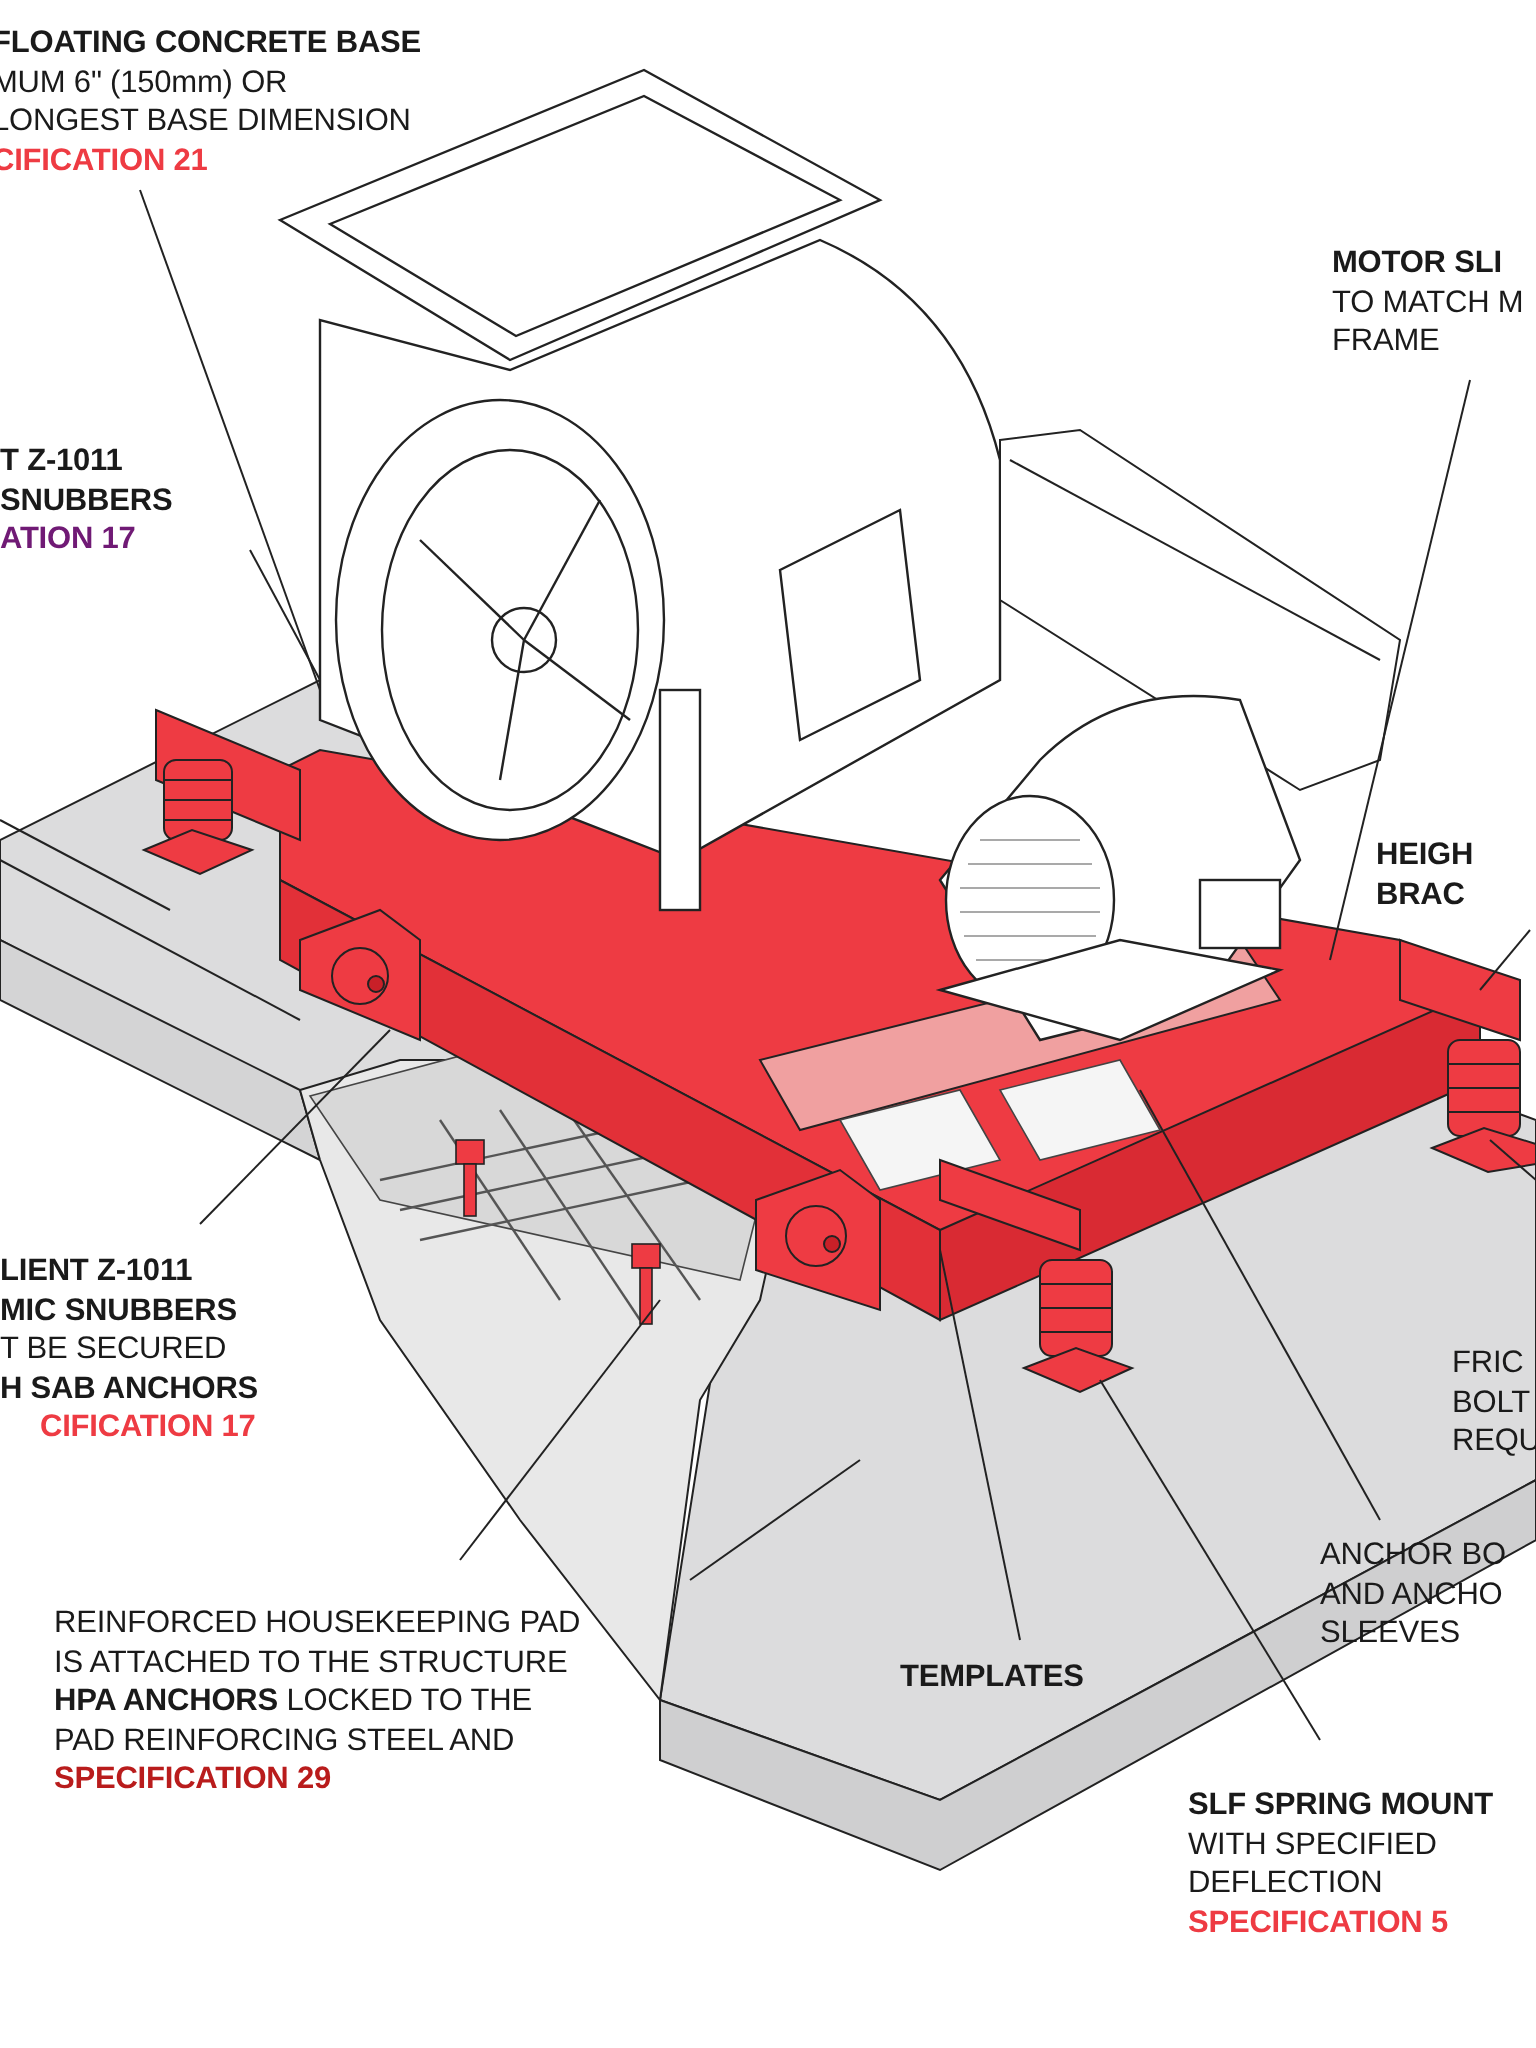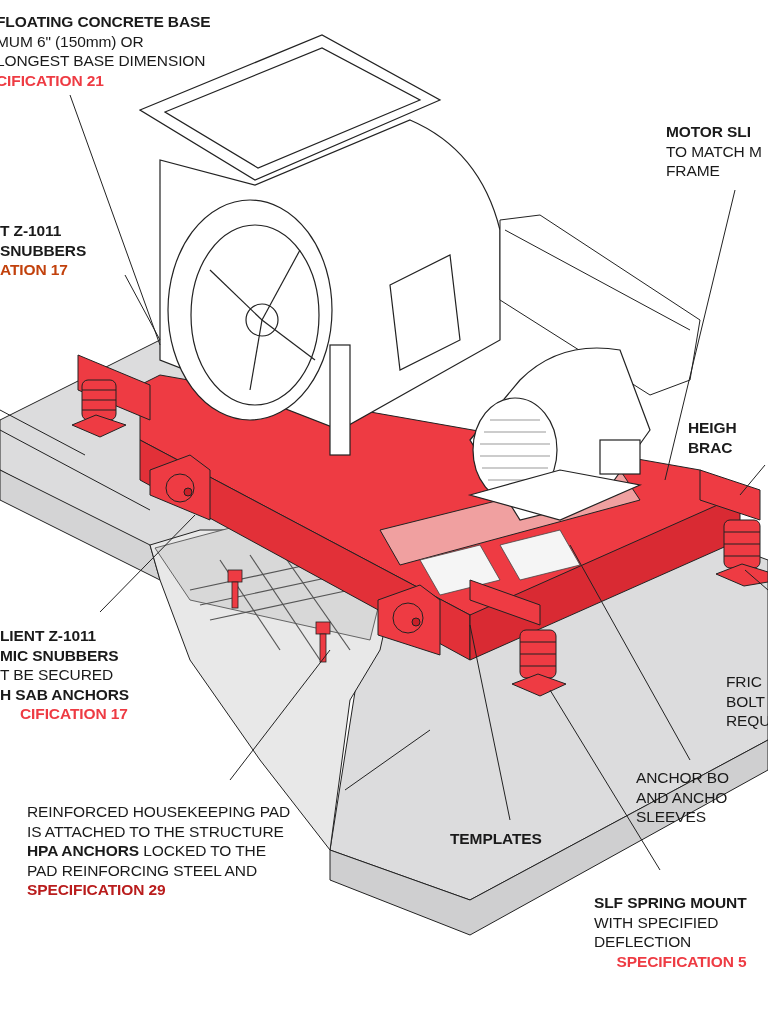--- a/index.html
+++ b/index.html
@@ -147,21 +147,21 @@
 <div class="label" style="left:-4px; top:12px;">
   <span class="line b">FLOATING CONCRETE BASE</span>
   <span class="line">MUM 6" (150mm) OR</span>
   <span class="line">LONGEST BASE DIMENSION</span>
   <span class="line spec" style="color:#ee3b43;">CIFICATION 21</span>
 </div>
 
 <div class="label" style="left:0px; top:221px;">
   <span class="line b">T Z-1011</span>
   <span class="line b">SNUBBERS</span>
-  <span class="line spec" style="color:#c2410c;">ATION 17</span>
+  <span class="line spec" style="color:#701a75;">ATION 17</span>
 </div>
 
 <div class="label" style="left:666px; top:122px;">
   <span class="line b">MOTOR SLI</span>
   <span class="line">TO MATCH M</span>
   <span class="line">FRAME</span>
 </div>
 
 <div class="label" style="left:688px; top:418px;">
   <span class="line b">HEIGH</span>
@@ -175,21 +175,21 @@
   <span class="line b">H SAB ANCHORS</span>
   <span class="line spec" style="color:#ee3b43;padding-left:20px;">CIFICATION 17</span>
 </div>
 
 <div class="label" style="left:726px; top:672px;">
   <span class="line">FRIC</span>
   <span class="line">BOLT</span>
   <span class="line">REQU</span>
 </div>
 
-<div class="label" style="left:636px; top:768px;">
+<div class="label" style="left:660px; top:768px;">
   <span class="line">ANCHOR BO</span>
   <span class="line">AND ANCHO</span>
   <span class="line">SLEEVES</span>
 </div>
 
 <div class="label" style="left:27px; top:802px;">
   <span class="line">REINFORCED HOUSEKEEPING PAD</span>
   <span class="line">IS ATTACHED TO THE STRUCTURE</span>
   <span class="line"><span class="b">HPA ANCHORS</span><span> LOCKED TO THE</span></span>
   <span class="line">PAD REINFORCING STEEL AND</span>
@@ -197,14 +197,14 @@
 </div>
 
 <div class="label" style="left:450px; top:829px;">
   <span class="line b">TEMPLATES</span>
 </div>
 
 <div class="label" style="left:594px; top:893px;">
   <span class="line b">SLF SPRING MOUNT</span>
   <span class="line">WITH SPECIFIED</span>
   <span class="line">DEFLECTION</span>
-  <span class="line spec" style="color:#ee3b43;text-align:right;">SPECIFICATION 5</span>
+  <span class="line spec" style="color:#ee3b43;">SPECIFICATION 5</span>
 </div>
 
 </body></html>

